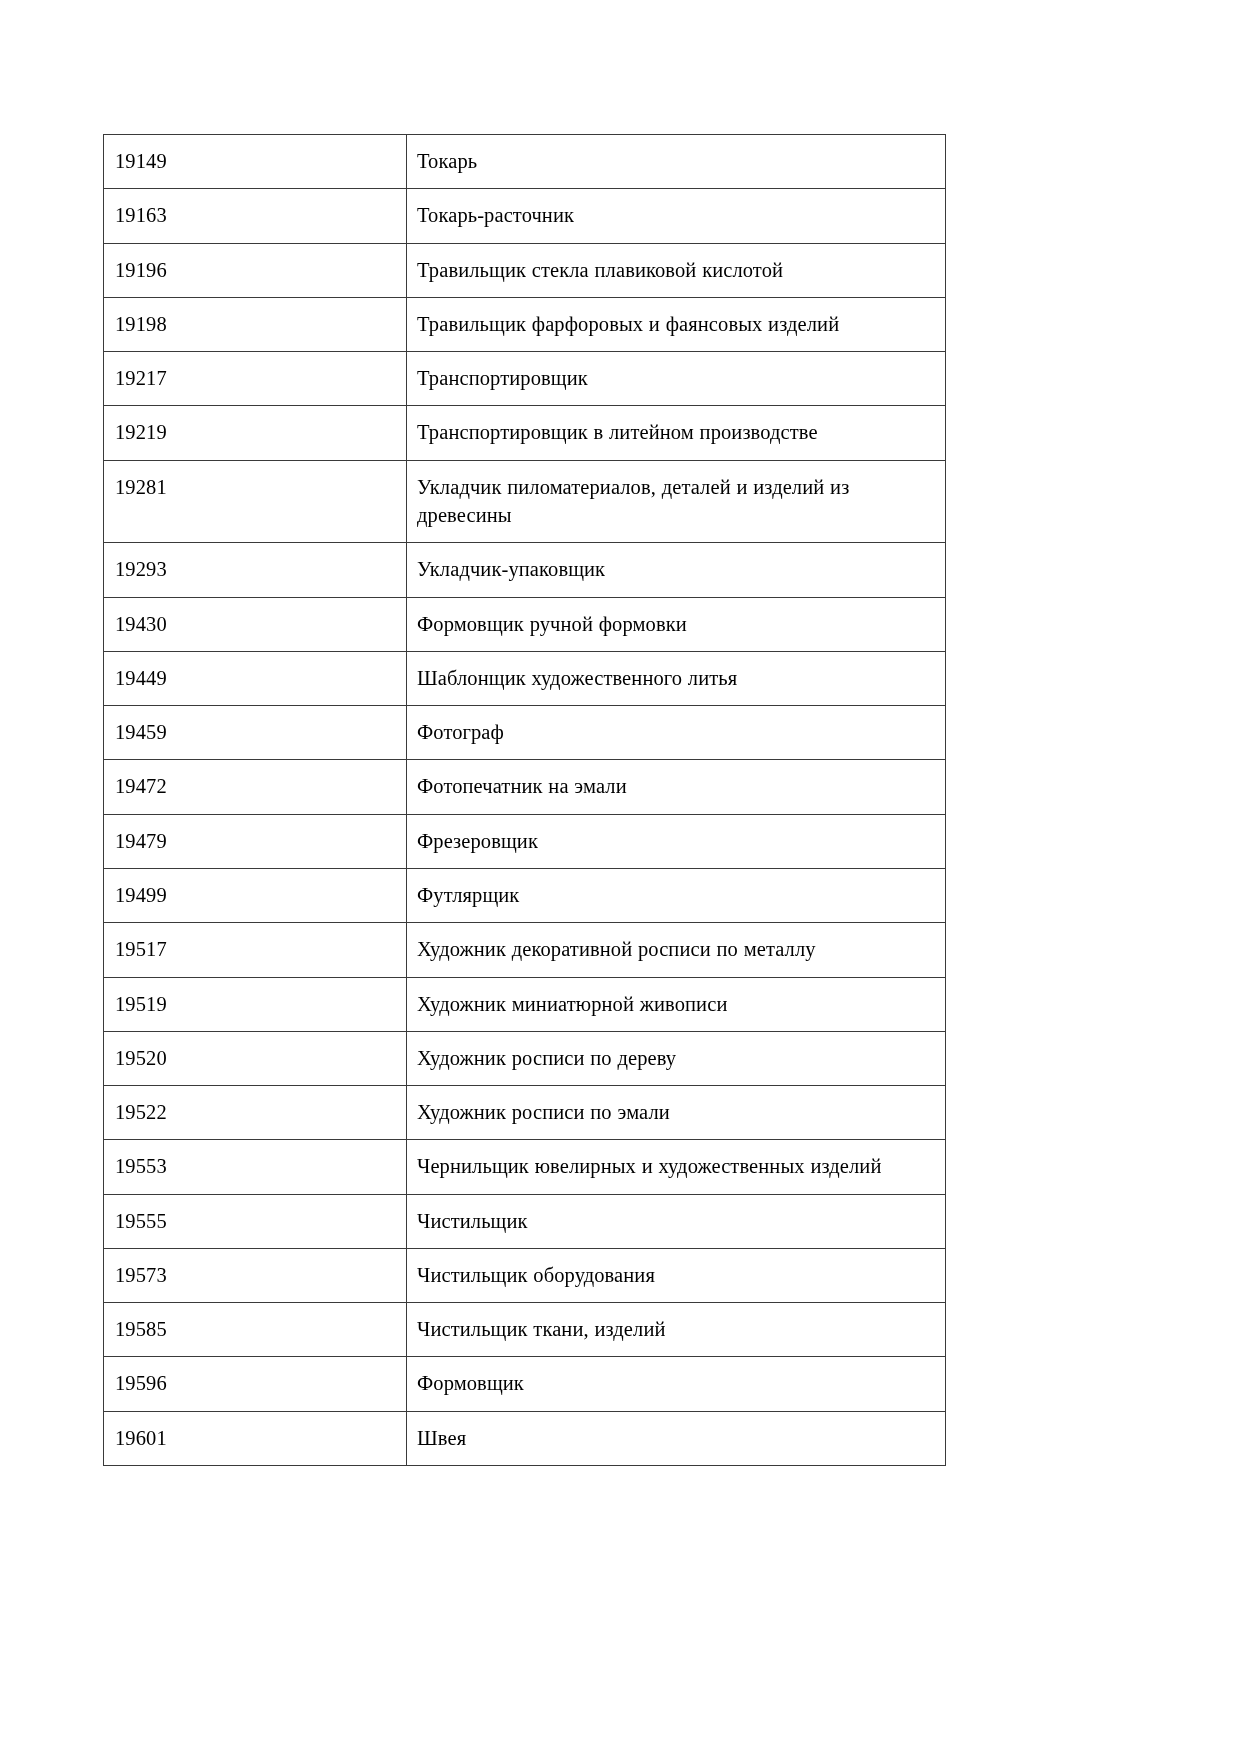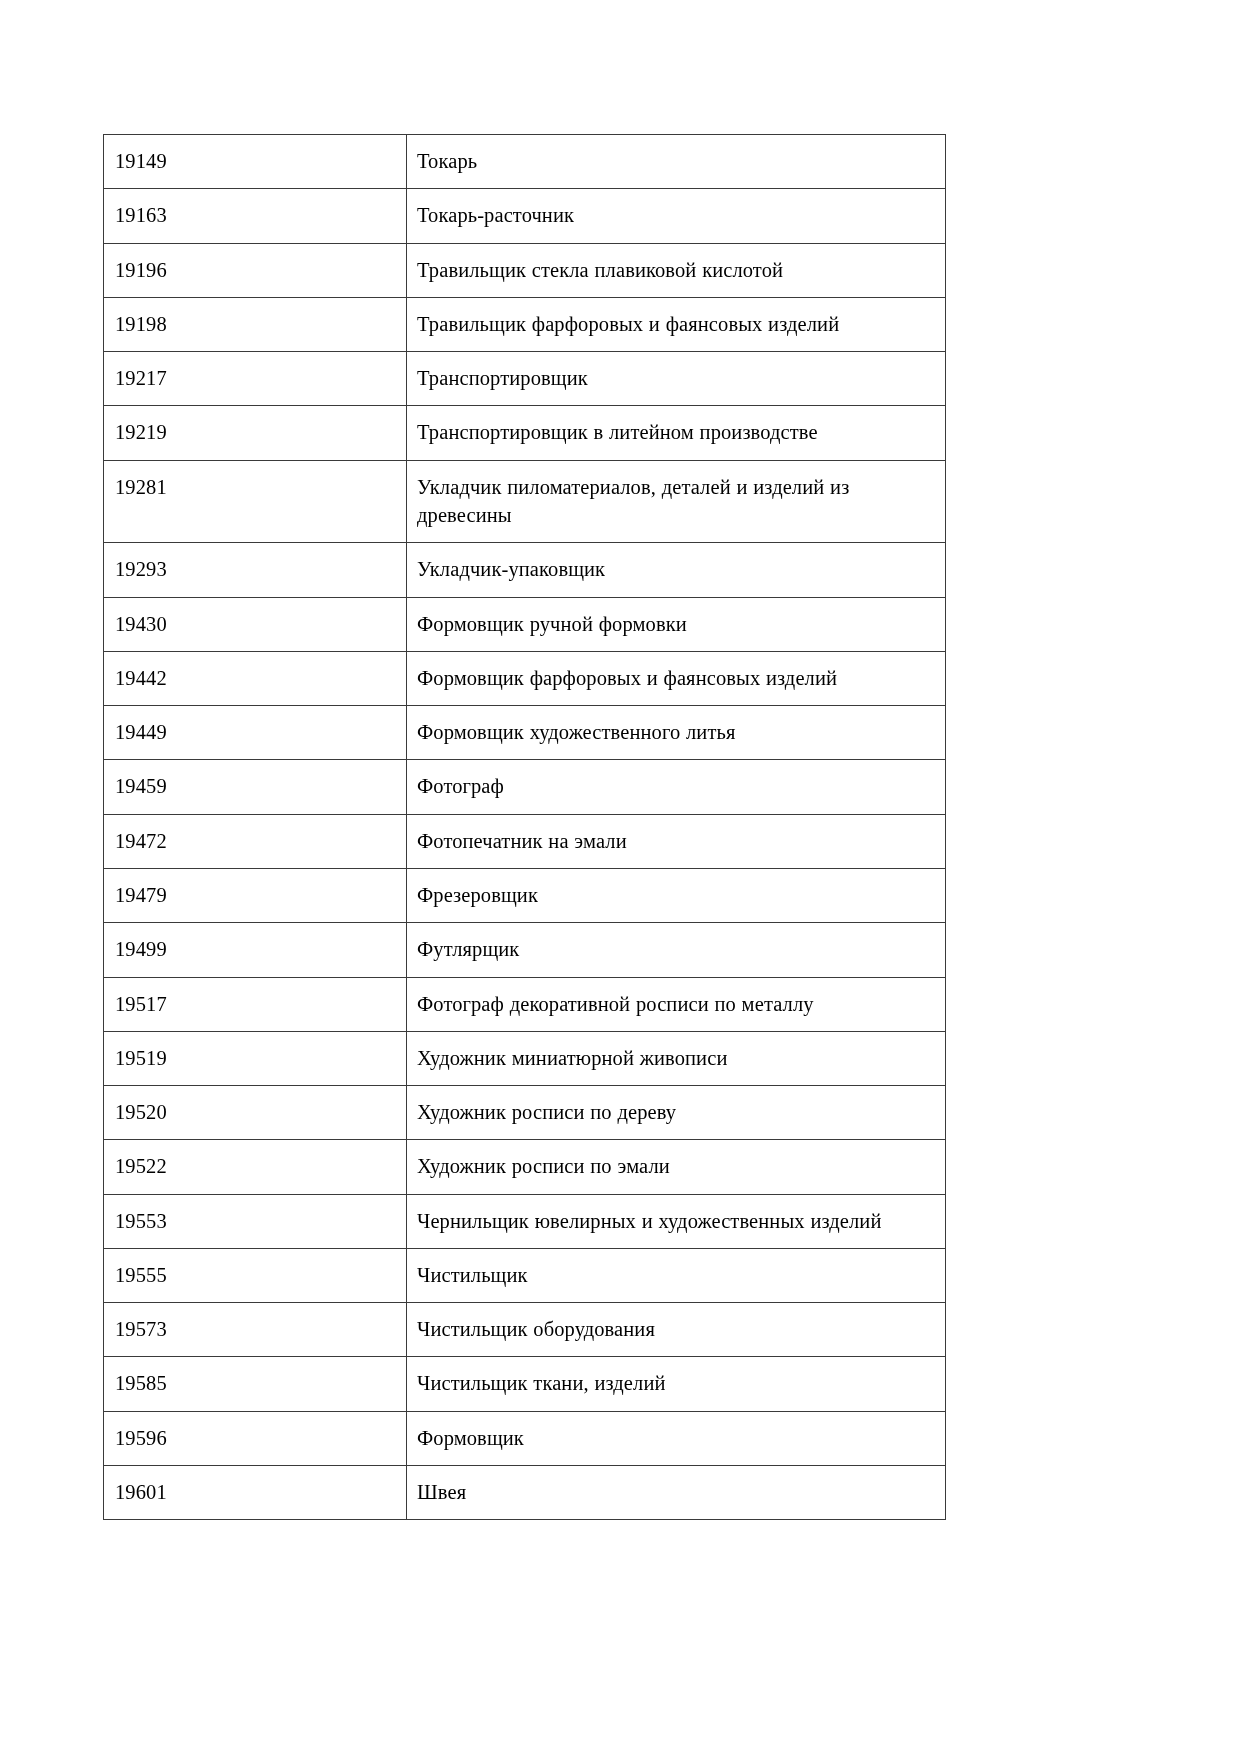--- a/index.html
+++ b/index.html
@@ -94,46 +94,42 @@
           </tr>
           <tr>
             <td class="code">19293</td>
             <td class="name">Укладчик-упаковщик</td>
           </tr>
           <tr>
             <td class="code">19430</td>
             <td class="name">Формовщик ручной формовки</td>
           </tr>
           <tr>
-            <td class="code">19442</td>
-            <td class="name">Формовщик фарфоровых и фаянсовых изделий</td>
-          </tr>
-          <tr>
             <td class="code">19449</td>
-            <td class="name">Формовщик художественного литья</td>
+            <td class="name">Шаблонщик художественного литья</td>
           </tr>
           <tr>
             <td class="code">19459</td>
             <td class="name">Фотограф</td>
           </tr>
           <tr>
             <td class="code">19472</td>
             <td class="name">Фотопечатник на эмали</td>
           </tr>
           <tr>
             <td class="code">19479</td>
             <td class="name">Фрезеровщик</td>
           </tr>
           <tr>
             <td class="code">19499</td>
             <td class="name">Футлярщик</td>
           </tr>
           <tr>
             <td class="code">19517</td>
-            <td class="name">Фотограф декоративной росписи по металлу</td>
+            <td class="name">Художник декоративной росписи по металлу</td>
           </tr>
           <tr>
             <td class="code">19519</td>
             <td class="name">Художник миниатюрной живописи</td>
           </tr>
           <tr>
             <td class="code">19520</td>
             <td class="name">Художник росписи по дереву</td>
           </tr>
           <tr>

